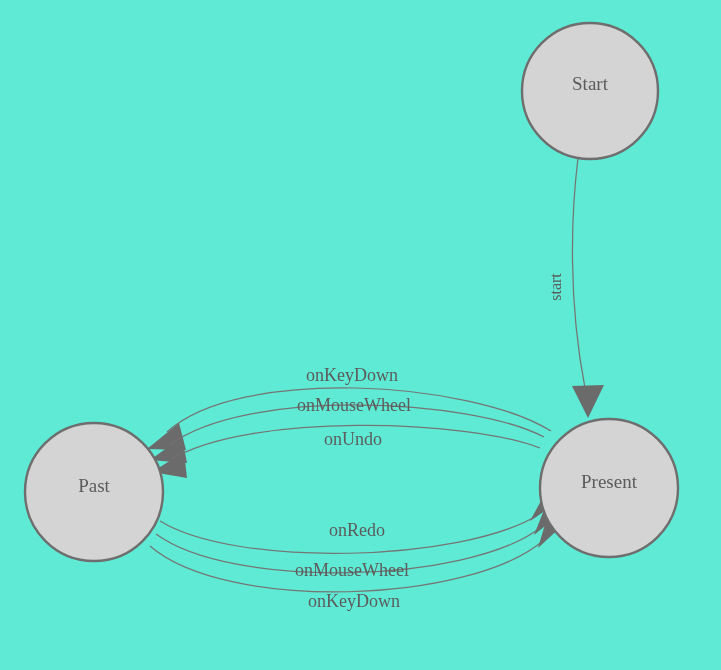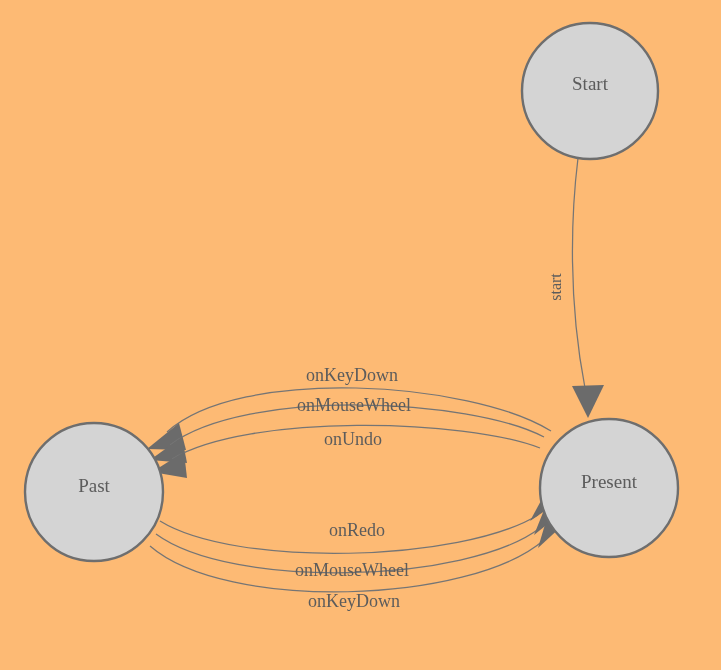--- a/index.html
+++ b/index.html
@@ -11,21 +11,21 @@
   body {
     width: 721px;
     height: 670px;
     overflow: hidden;
     font-family: "Liberation Serif", "DejaVu Serif", serif;
   }
   #diagram-root {
     position: relative;
     width: 721px;
     height: 670px;
-    background: #fdba74;
+    background: #5eead4;
   }
   svg#state-diagram {
     display: block;
     width: 721px;
     height: 670px;
   }
   .node-circle {
     fill: #d4d4d4;
     stroke: #6e6e6e;
     stroke-width: 2.4;

